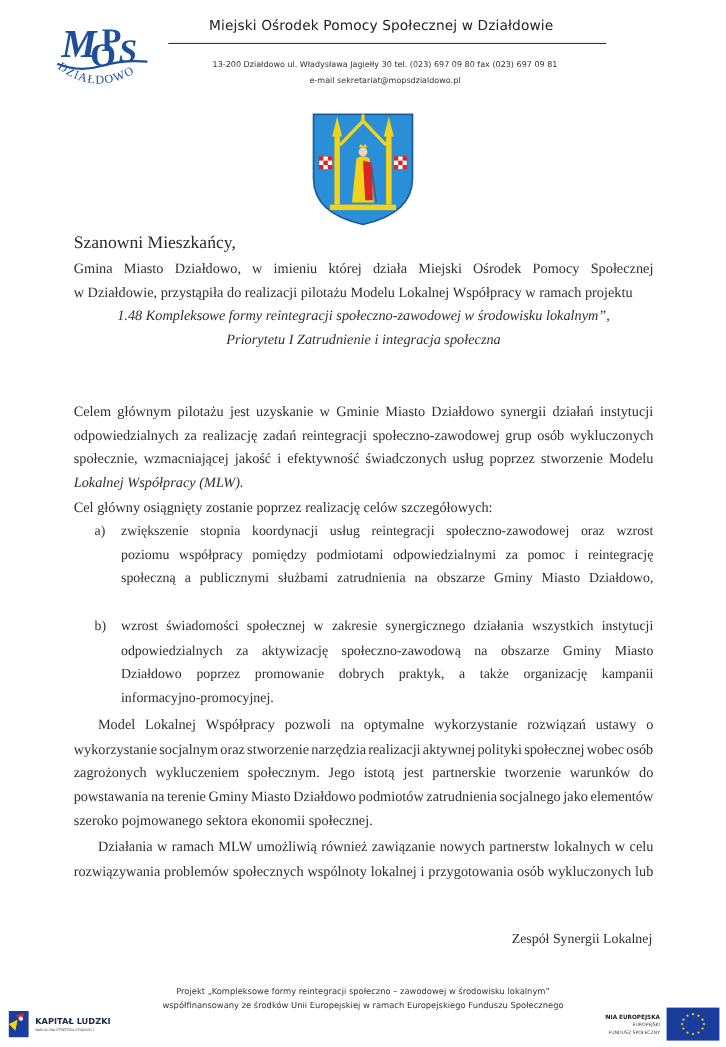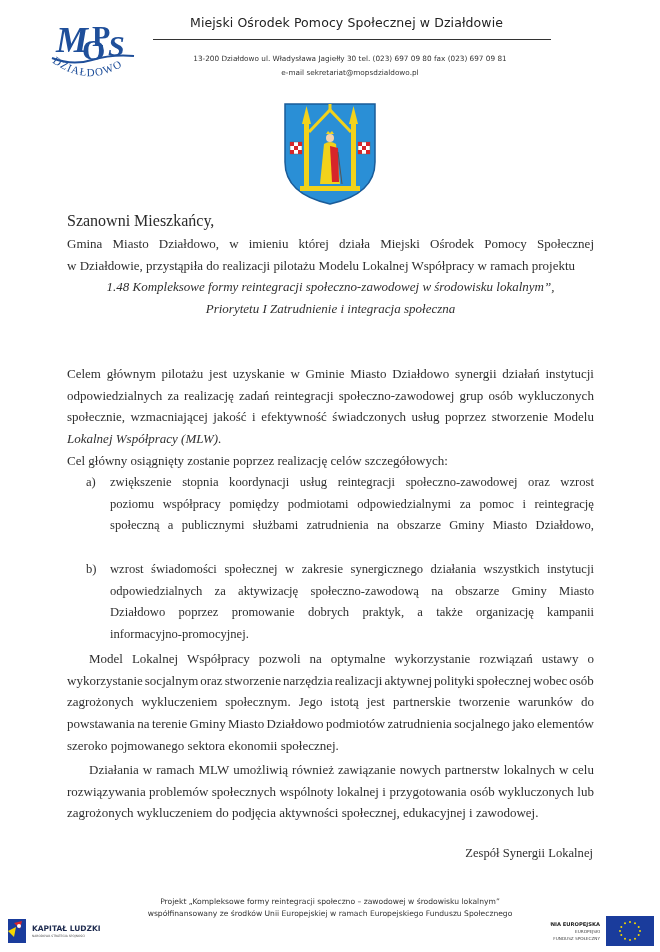--- a/index.html
+++ b/index.html
@@ -298,21 +298,20 @@
       <span>problemów</span>
       <span>społecznych</span>
       <span>wspólnoty</span>
       <span>lokalnej</span>
       <span>i</span>
       <span>przygotowania</span>
       <span>osób</span>
       <span>wykluczonych</span>
       <span>lub</span>
     </div>
-  <div style="display:block;">zagrożonych wykluczeniem do podjęcia aktywności społecznej, edukacyjnej i zawodowej.</div>
 </div>
 
 <div class="abs sign">Zespół Synergii Lokalnej</div>
 
 <div class="abs foot">
   <div>Projekt „Kompleksowe formy reintegracji społeczno – zawodowej w środowisku lokalnym”</div>
   <div>współfinansowany ze środków Unii Europejskiej w ramach Europejskiego Funduszu Społecznego</div>
 </div>
 
 <div class="abs kl-logo">

